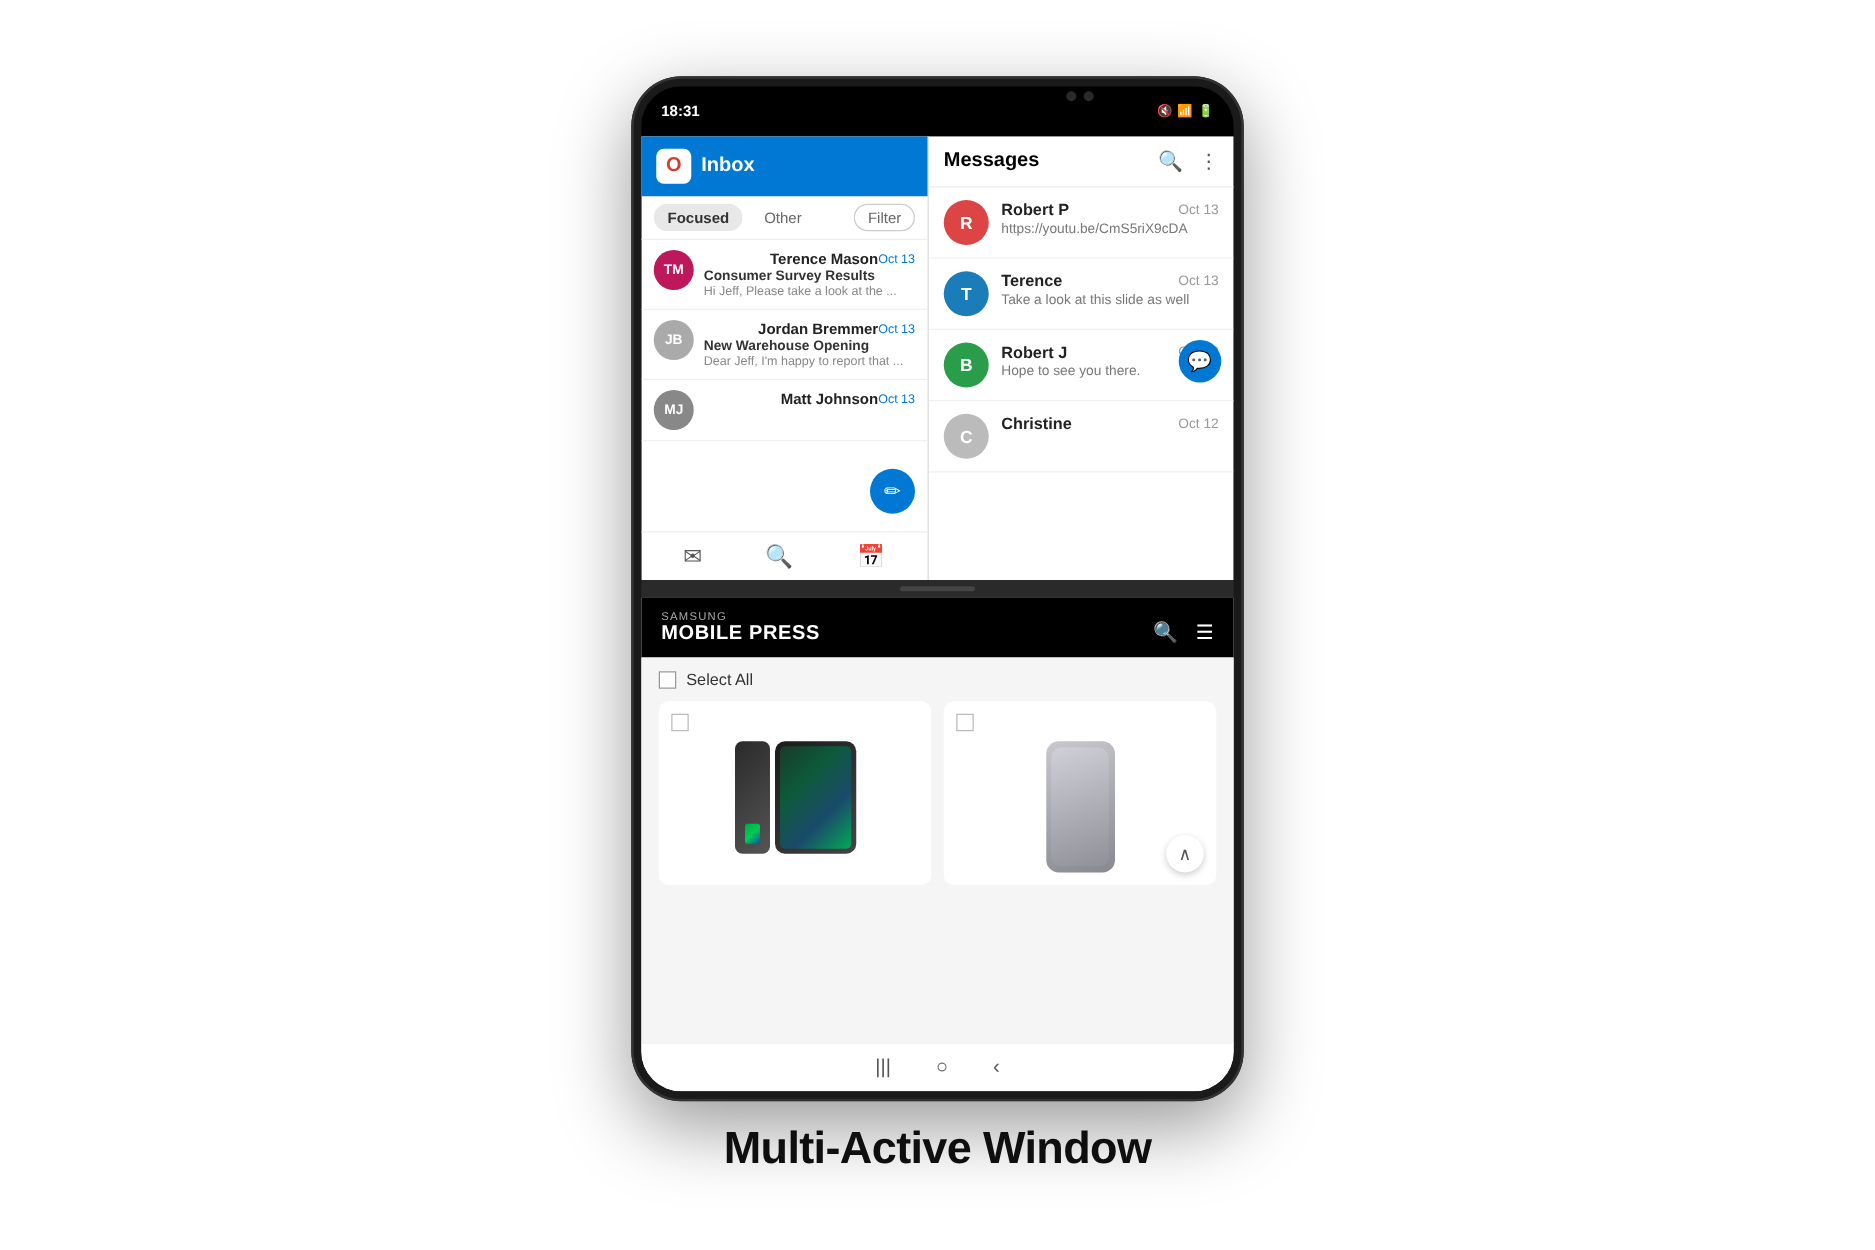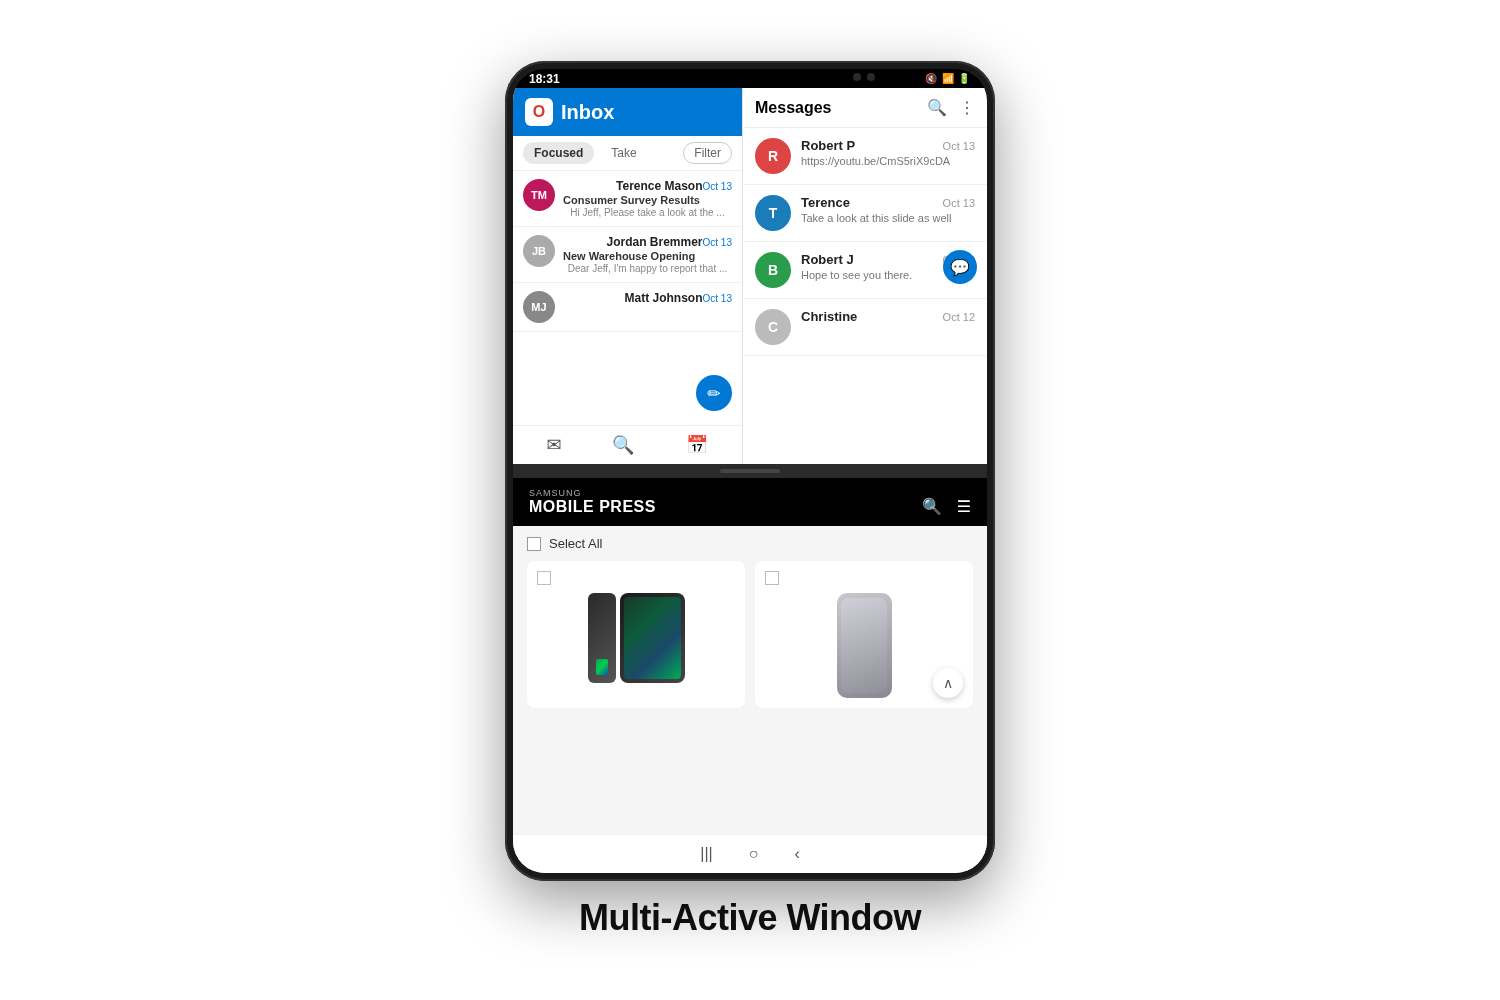--- a/index.html
+++ b/index.html
@@ -58,21 +58,21 @@
     
     .status-bar {
       background: #000;
       color: #fff;
       display: flex;
       justify-content: space-between;
       align-items: center;
       padding: 4px 16px;
       font-size: 11px;
       font-weight: 600;
-      height: 19px;
+      height: 40px;
       flex-shrink: 0;
     }
     .status-bar .time { font-size: 12px; }
     .status-icons { display: flex; gap: 4px; align-items: center; font-size: 10px; }
 
     
     .split-view {
       display: flex;
       flex: 1;
       overflow: hidden;
@@ -103,21 +103,21 @@
       border-radius: 6px;
       display: flex;
       align-items: center;
       justify-content: center;
       font-size: 16px;
       color: #d63b2f;
       font-weight: bold;
     }
     .email-title {
       color: #fff;
-      font-size: 20px;
+      font-size: 16px;
       font-weight: 600;
     }
 
     .email-tabs {
       display: flex;
       align-items: center;
       padding: 6px 10px;
       gap: 6px;
       border-bottom: 1px solid #eee;
       flex-shrink: 0;
@@ -169,21 +169,21 @@
       font-weight: 700;
       color: #fff;
       flex-shrink: 0;
     }
 
     .email-content { flex: 1; min-width: 0; }
     .email-sender-row { display: flex; justify-content: flex-end; align-items: center; }
     .email-sender { font-size: 12px; font-weight: 600; color: #222; }
     .email-date { font-size: 10px; color: #0078d4; font-weight: 500; }
     .email-subject { font-size: 11px; font-weight: 600; color: #333; margin: 1px 0; white-space: nowrap; overflow: hidden; text-overflow: ellipsis; }
-    .email-preview { font-size: 10px; color: #888; white-space: nowrap; overflow: hidden; text-overflow: ellipsis; text-align: center; }
+    .email-preview { font-size: 10px; color: #888; white-space: nowrap; overflow: hidden; text-overflow: ellipsis; }
 
     .email-footer {
       display: flex;
       justify-content: space-around;
       align-items: center;
       padding: 8px;
       border-top: 1px solid #eee;
       flex-shrink: 0;
     }
     .footer-icon { font-size: 18px; color: #555; cursor: pointer; }
@@ -490,21 +490,21 @@
       <div class="split-view">
 
         <div class="email-panel">
           <div class="email-header">
             <div class="office-icon">O</div>
             <span class="email-title">Inbox</span>
           </div>
 
           <div class="email-tabs">
             <div class="tab-btn active">Focused</div>
-            <div class="tab-btn inactive">Take</div>
+            <div class="tab-btn inactive">Other</div>
             <div class="tab-btn filter-btn">Filter</div>
           </div>
 
           <div class="email-list">
 
             <div class="email-item">
               <div class="avatar" style="background:#be185d">TM</div>
               <div class="email-content">
                 <div class="email-sender-row">
                   <span class="email-sender">Terence Mason</span>

